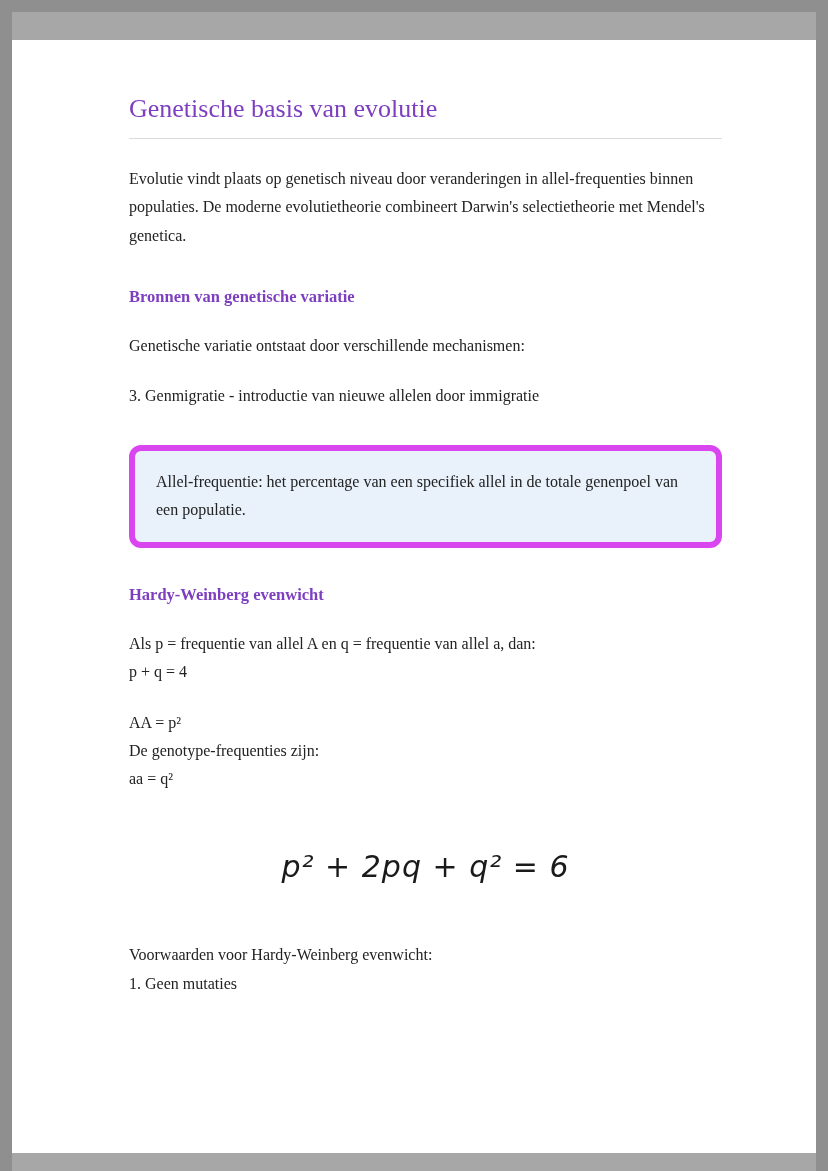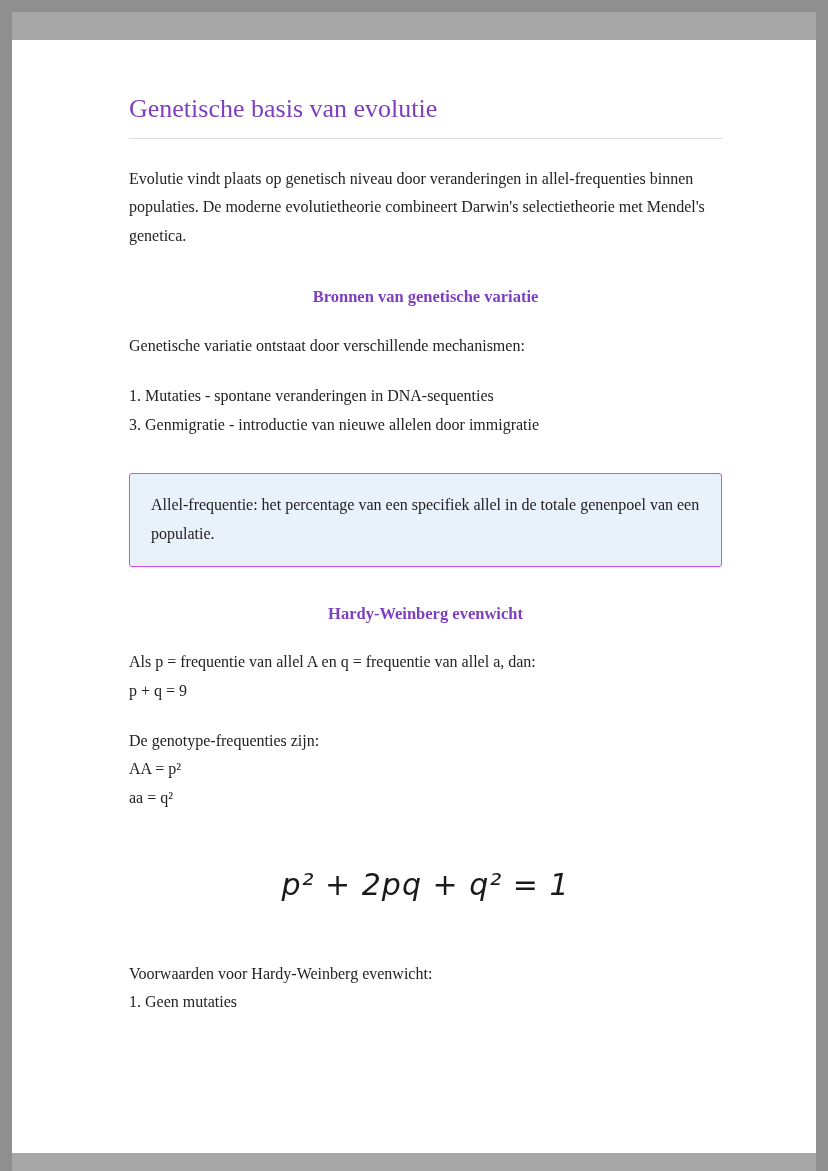--- a/index.html
+++ b/index.html
@@ -45,28 +45,27 @@
     border-top: 1px solid #dcdcdc;
     margin: 0 0 26px 0;
   }
   p.body-par { margin: 0 0 22px 0; }
   .section-heading {
     font-size: 16.5px;
     font-weight: bold;
     color: #7d3fc0;
     margin: 36px 0 24px 0;
     line-height: 1.3;
-    text-align: center;
   }
   .tight-block { margin: 0 0 22px 0; }
   .tight-block > div { margin: 0; }
   .callout {
     background: #e9f1fb;
-    border: 1px solid #d946ef;
-    border-radius: 3px;
+    border: 6px solid #d946ef;
+    border-radius: 12px;
     padding: 17px 21px;
     margin: 34px 0 14px 0;
   }
   .callout-text { margin: 0; line-height: 1.8; }
   .formula {
     text-align: center;
     font-family: "DejaVu Sans", sans-serif;
     font-style: italic;
     font-size: 30px;
     font-weight: 500;
@@ -86,43 +85,42 @@
     <h1 class="doc-title">Genetische basis van evolutie</h1>
     <hr class="title-divider">
 
     <p class="body-par">Evolutie vindt plaats op genetisch niveau door veranderingen in allel-frequenties binnen populaties. De moderne evolutietheorie combineert Darwin's selectietheorie met Mendel's genetica.</p>
 
     <h2 class="section-heading">Bronnen van genetische variatie</h2>
 
     <p class="body-par">Genetische variatie ontstaat door verschillende mechanismen:</p>
 
     <div class="tight-block">
-      <div>1. Mutaties - spontane veranderingen in DNA-sequenties</div>
       <div>3. Genmigratie - introductie van nieuwe allelen door immigratie</div>
     </div>
 
     <div class="callout">
       <p class="callout-text">Allel-frequentie: het percentage van een specifiek allel in de totale genenpoel van een populatie.</p>
     </div>
 
     <h2 class="section-heading">Hardy-Weinberg evenwicht</h2>
 
 
     <div class="tight-block">
       <div>Als p = frequentie van allel A en q = frequentie van allel a, dan:</div>
-      <div>p + q = 9</div>
+      <div>p + q = 4</div>
     </div>
 
     <div class="tight-block">
+      <div>AA = p²</div>
       <div>De genotype-frequenties zijn:</div>
-      <div>AA = p²</div>
       <div>aa = q²</div>
     </div>
 
-    <div class="formula">p² + 2pq + q² = 1</div>
+    <div class="formula">p² + 2pq + q² = 6</div>
 
     <div class="tight-block">
       <div>Voorwaarden voor Hardy-Weinberg evenwicht:</div>
       <div>1. Geen mutaties</div>
     </div>
 
   </div>
 
   <div class="bar-bottom"></div>
 </div>

